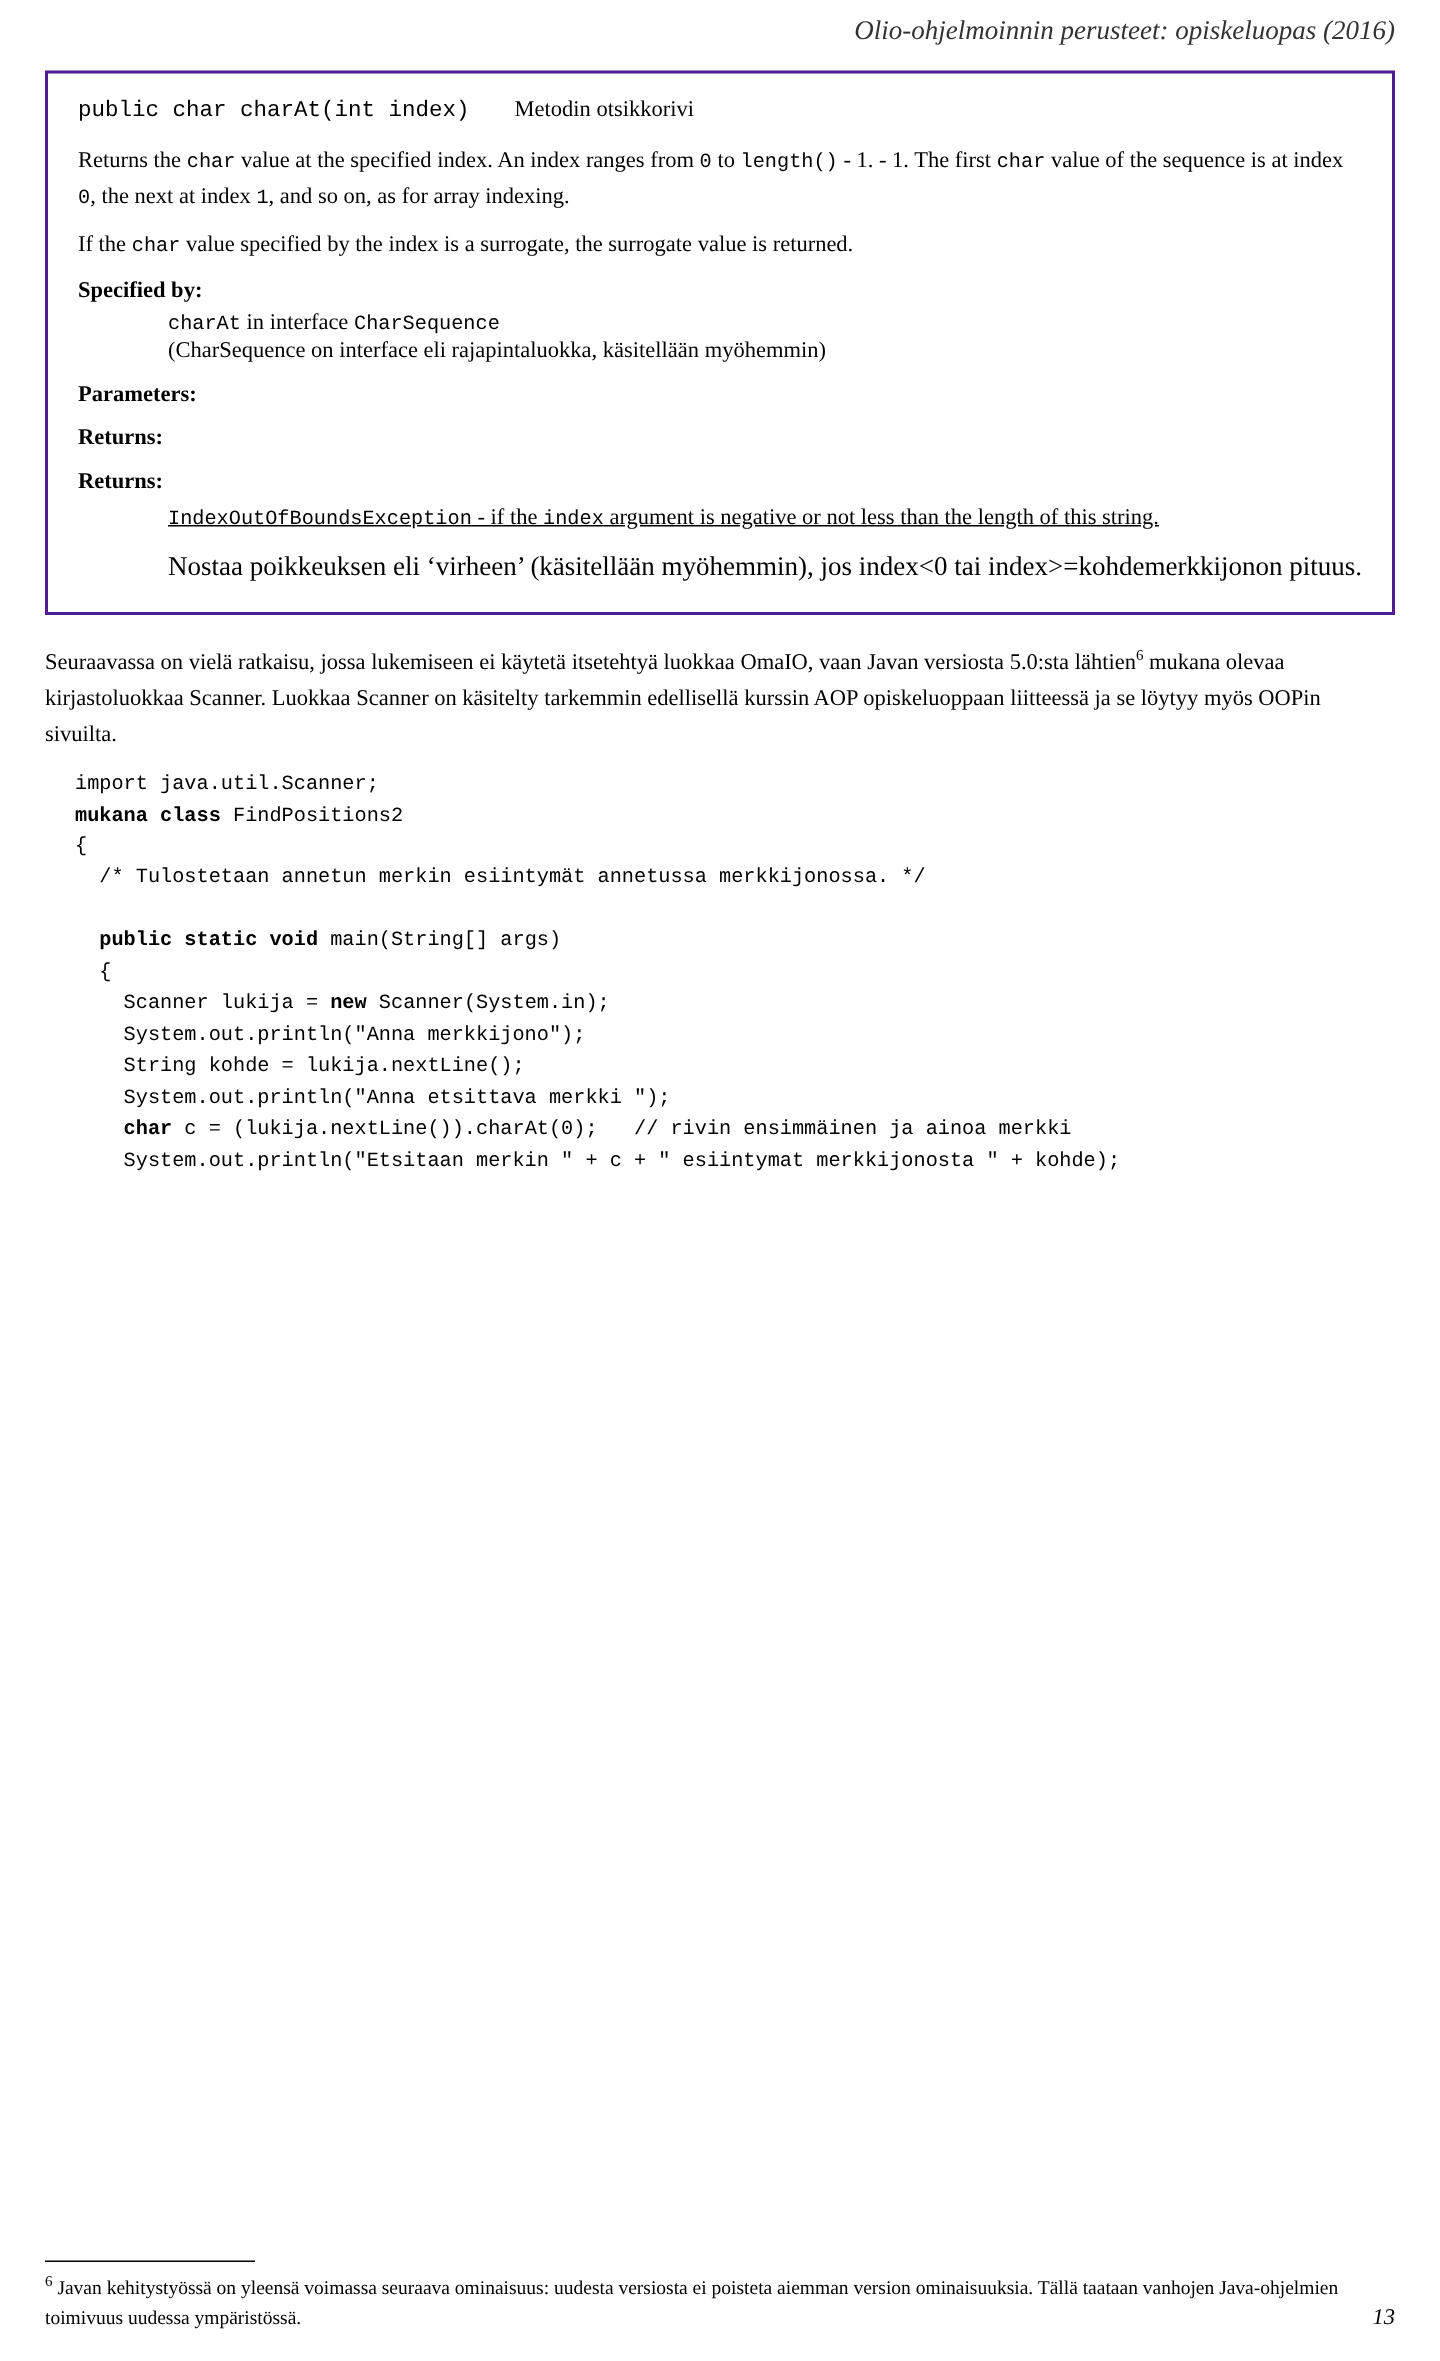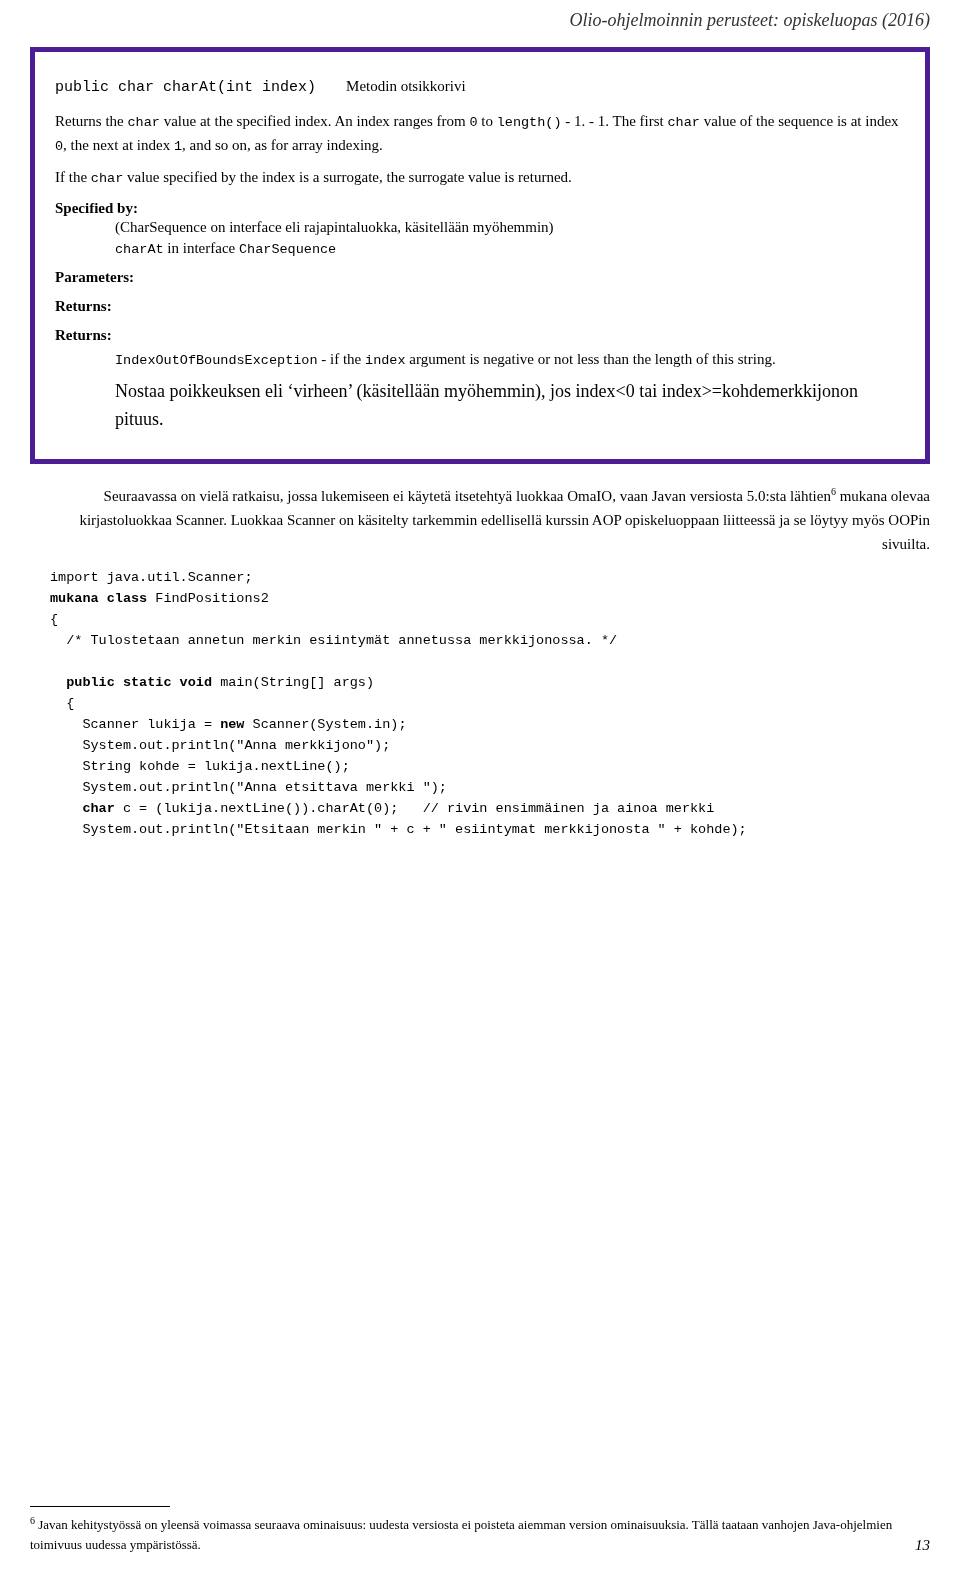--- a/index.html
+++ b/index.html
@@ -20,22 +20,22 @@
       font-size: 18px;
       color: #333;
       border-bottom: none;
     }
 
     .page-content {
       padding: 10px 30px 60px 30px;
     }
 
     .bordered-box {
-      border: 5px solid #4c1d95;
-      padding: 26px 20px;
+      border: 2px solid #4c1d95;
+      padding: 16px 20px;
       margin-bottom: 20px;
     }
 
     code, .code {
       font-family: "Courier New", Courier, monospace;
       font-size: 13.5px;
     }
 
     .method-desc {
       font-size: 15px;
@@ -51,21 +51,20 @@
     }
 
     .indent1 {
       margin-left: 60px;
     }
 
     .main-text {
       font-size: 15px;
       line-height: 1.6;
       margin-bottom: 12px;
-      text-align: right;
     }
 
     .code-block {
       font-family: "Courier New", Courier, monospace;
       font-size: 13.5px;
       margin: 10px 0 10px 20px;
       line-height: 1.55;
       white-space: pre;
     }
 
@@ -124,39 +123,39 @@
     <p class="method-desc">
       Returns the <code>char</code> value at the specified index. An index ranges from <code>0</code> to <code>length()</code> - 1. <span> - 1. The first </span><code>char</code> value of the sequence is at index <code>0</code>, the next at index <code>1</code>, and so on, as for array indexing.
     </p>
 
     <p class="method-desc">
       If the <code>char</code> value specified by the index is a surrogate, the surrogate value is returned.
     </p>
 
     <div class="specified-by-section">
       <span class="section-label">Specified by:</span>
+      <div class="indent1" style="margin-top:4px;">
+        <code>charAt</code> in interface <code>CharSequence</code>
+      </div>
       <div class="indent1" style="margin-top:2px; font-size:15px;">
         <span>(CharSequence on interface eli rajapintaluokka, käsitellään myöhemmin)</span>
-      </div>
-      <div class="indent1" style="margin-top:4px;">
-        <code>charAt</code> in interface <code>CharSequence</code>
       </div>
     </div>
 
     <div style="margin-top:12px;">
       <span class="section-label">Parameters:</span>
     </div>
 
     <div style="margin-top:12px;">
       <span class="section-label">Returns:</span>
     </div>
 
     <div style="margin-top:12px;">
       <span class="section-label">Returns:</span>
-      <div class="indent1" style="margin-top:4px; font-size:15px; line-height:1.55;">
+      <div class="indent1" style="margin-top:4px; font-size:15px; line-height:1.55;text-decoration:underline;">
         <code>IndexOutOfBoundsException</code> - if the <code>index</code> argument is negative or not less than the length of this string.
       </div>
       <div class="indent1" style="margin-top:6px; font-size:18px; line-height:1.55;">
         <span>Nostaa poikkeuksen eli ‘virheen’ (käsitellään myöhemmin), jos index&lt;0 tai index&gt;=kohdemerkkijonon pituus.</span>
       </div>
     </div>
 
   </div>
 
   <p class="main-text">

